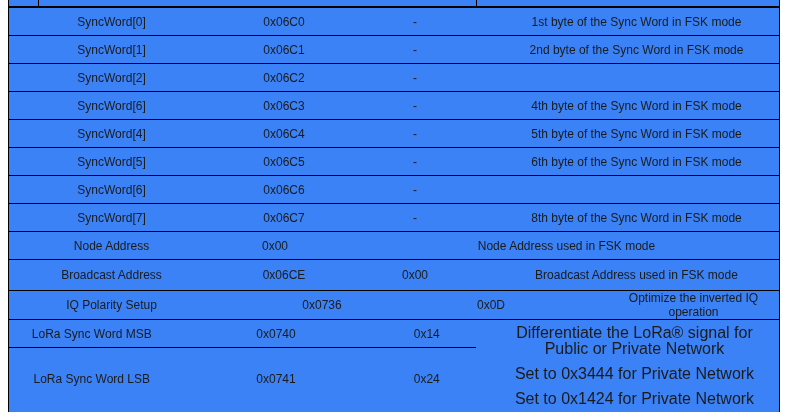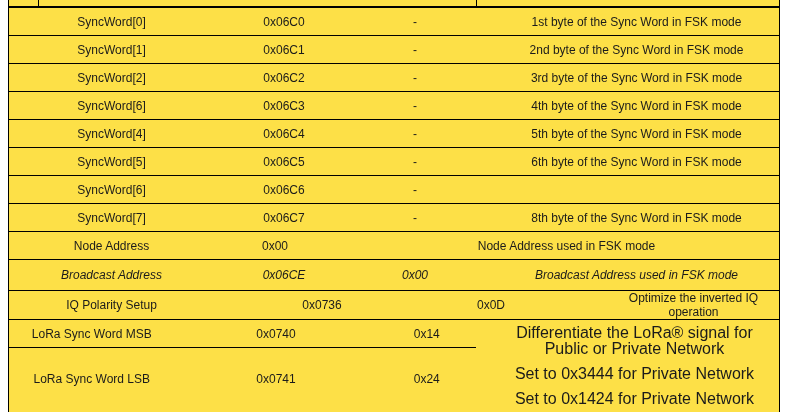--- a/index.html
+++ b/index.html
@@ -8,38 +8,38 @@
     font-family: "Liberation Sans", "DejaVu Sans", sans-serif;
     color: #1b1b1b;
     position: relative;
   }
   .reg-table {
     position: absolute;
     left: 8px; top: 0;
     width: 772px; height: 412px;
     border-left: 1.5px solid #000;
     border-right: 1.5px solid #000;
-    background: #fde047;
+    background: #3b82f6;
   }
   
   .top-strip {
     position: relative;
     height: 8px;
     border-bottom: 2px solid #000;
   }
   .vseg { position: absolute; top: 0; width: 1px; height: 8px; background: #000; }
   .vseg-a { left: 29px; }
   .vseg-b { left: 467px; }
 
   .row {
     display: flex;
     height: 28px;
     border-bottom: 1px solid #000;
   }
-  .row.h31 { height: 31px; font-style: italic; }
+  .row.h31 { height: 31px; }
   .row.h29 { height: 29px; gap: 38px; }
   .cell {
     display: flex;
     align-items: center;
     justify-content: center;
     font-size: 12px;
     line-height: 14px;
     text-align: center;
   }
   .c1 { width: 205px; }
@@ -91,21 +91,20 @@
     <div class="cell c1">SyncWord[1]</div>
     <div class="cell c2">0x06C1</div>
     <div class="cell c3">-</div>
     <div class="cell c4">2nd byte of the Sync Word in FSK mode</div>
   </div>
 
   <div class="row">
     <div class="cell c1">SyncWord[2]</div>
     <div class="cell c2">0x06C2</div>
     <div class="cell c3">-</div>
-    <div class="cell c4">3rd byte of the Sync Word in FSK mode</div>
   </div>
 
   <div class="row">
     <div class="cell c1">SyncWord[6]</div>
     <div class="cell c2">0x06C3</div>
     <div class="cell c3">-</div>
     <div class="cell c4">4th byte of the Sync Word in FSK mode</div>
   </div>
 
   <div class="row">

